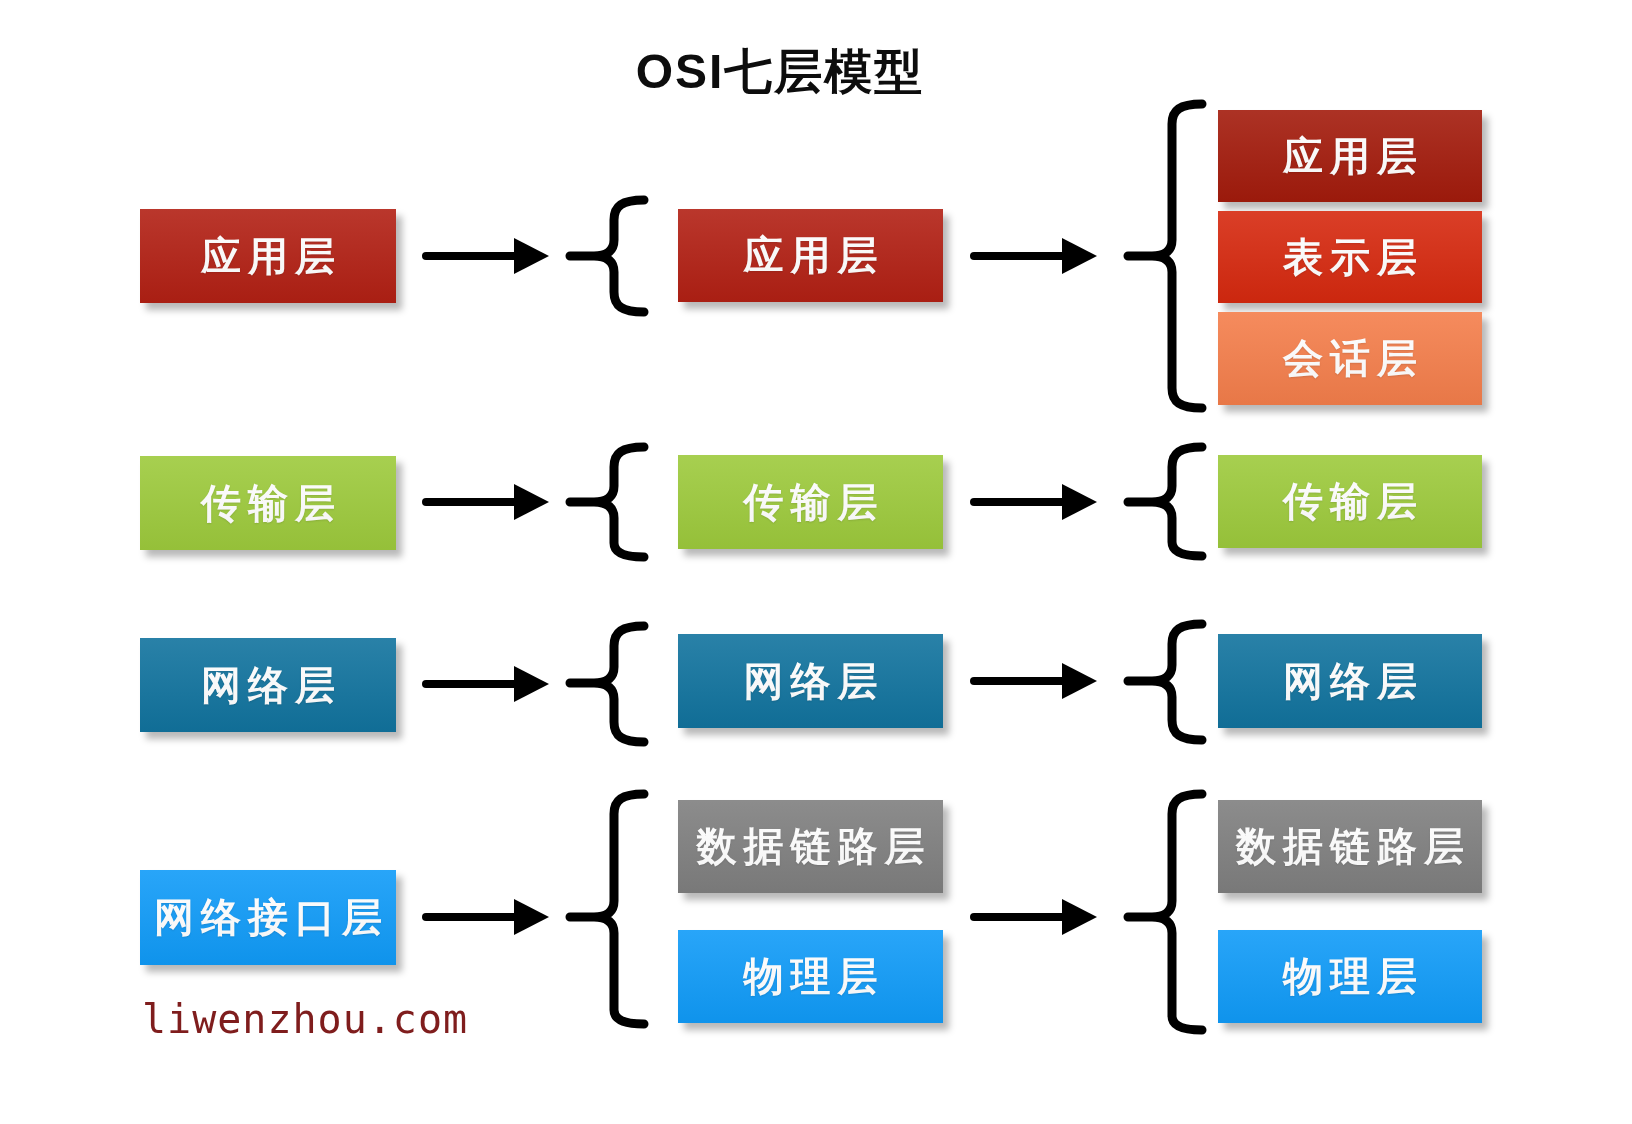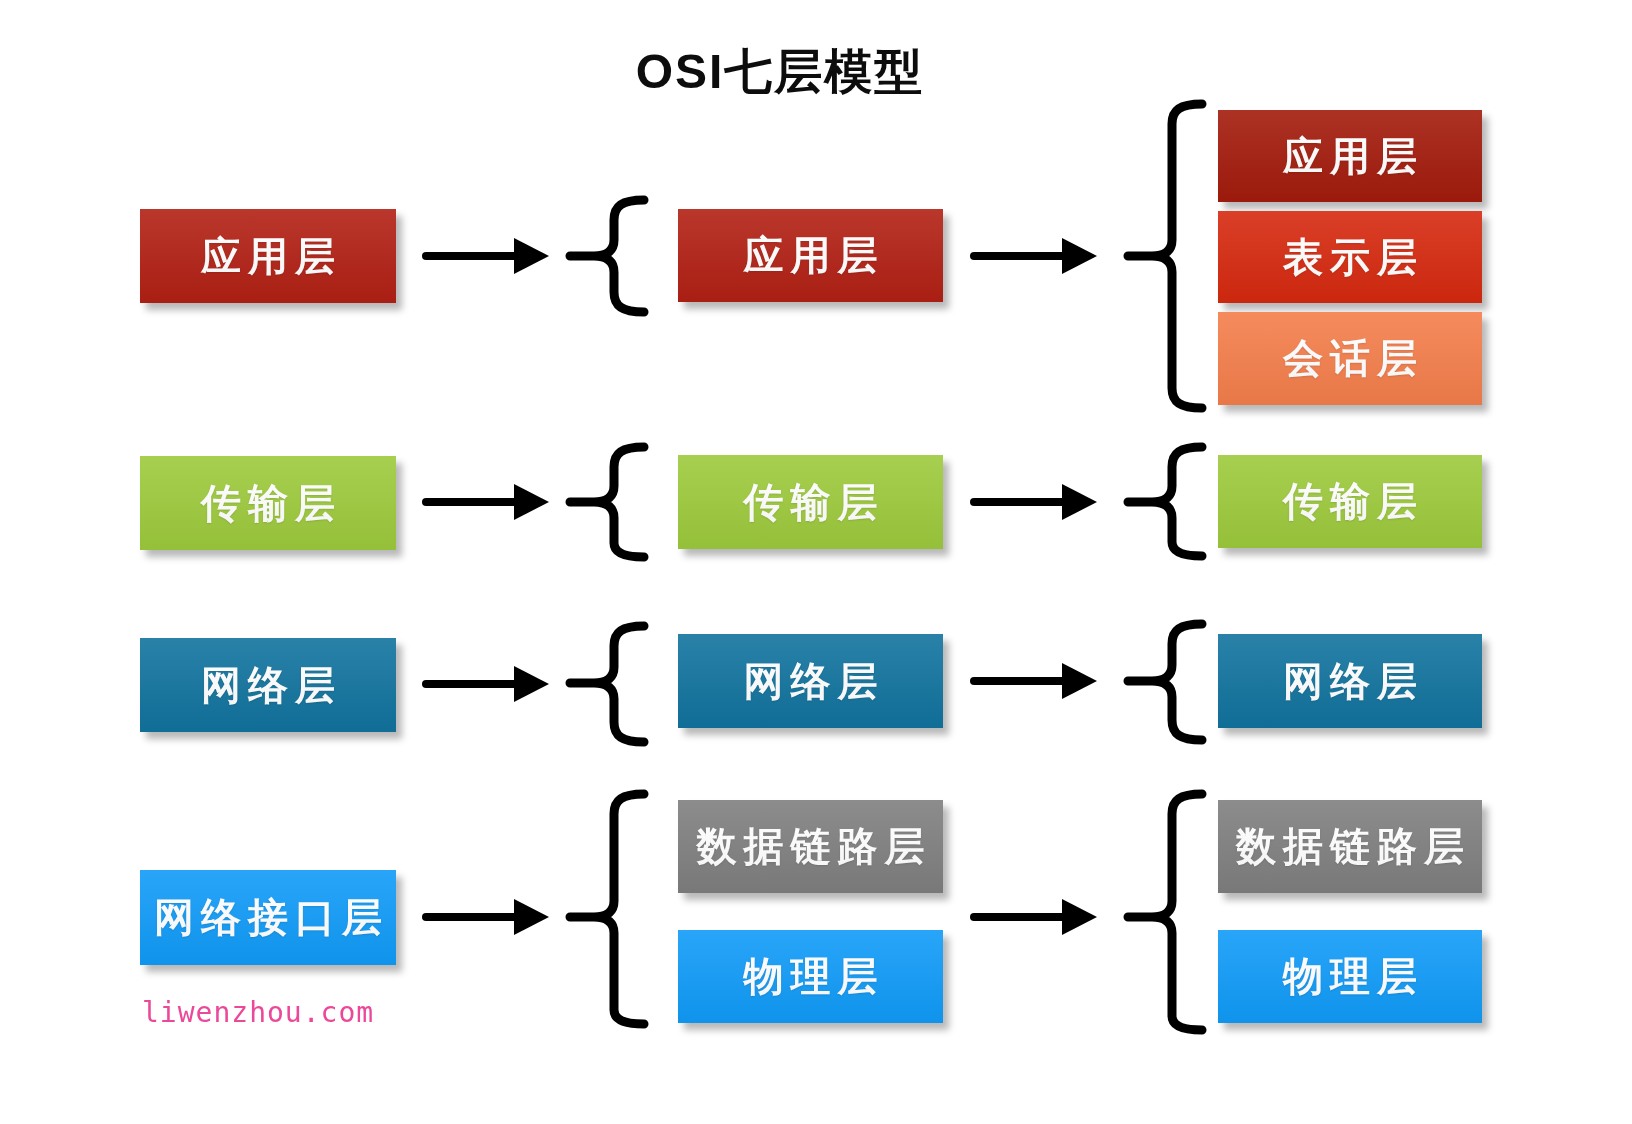--- a/index.html
+++ b/index.html
@@ -60,23 +60,23 @@
     letter-spacing: 7px;
     text-indent: 7px; 
     white-space: nowrap;
     text-shadow: 0 1px 2px rgba(0,0,0,0.12);
   }
   .watermark {
     position: absolute;
     left: 142px;
     top: 996px;
     font-family: "DejaVu Sans Mono", "Liberation Mono", monospace;
-    font-size: 28px;
+    font-size: 40px;
     letter-spacing: 1px;
-    color: #ec4899;
+    color: #7f1d1d;
   }
 </style>
 </head>
 <body>
 
 <div class="stage">
 
   <div class="title">OSI七层模型</div>
 
   <svg class="connector-layer" viewBox="0 0 1632 1124" xmlns="http://www.w3.org/2000/svg">

